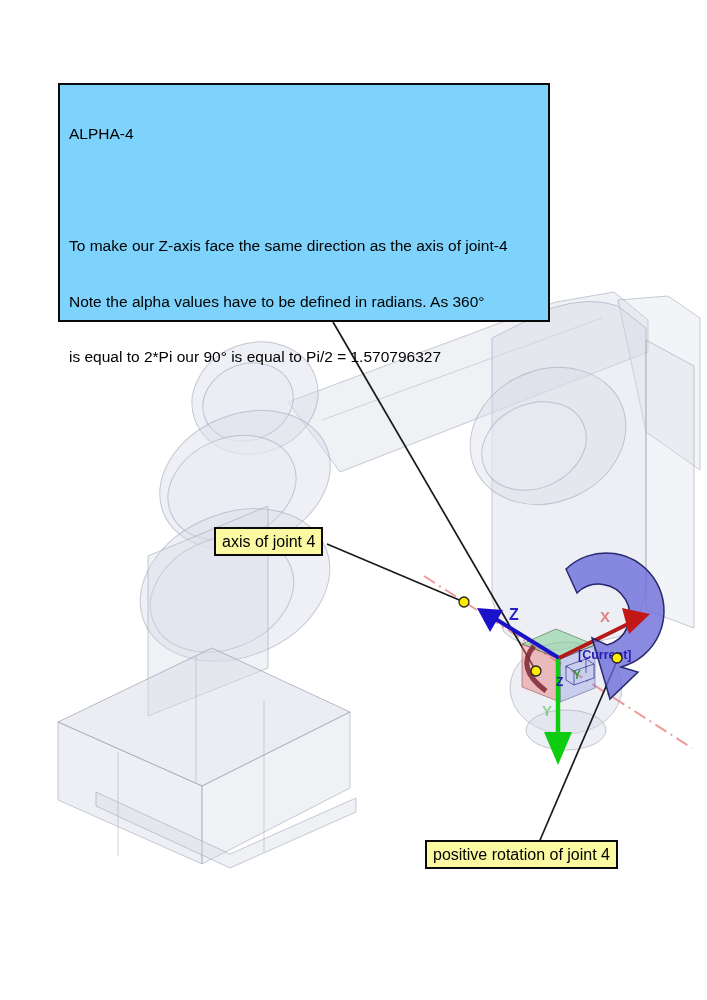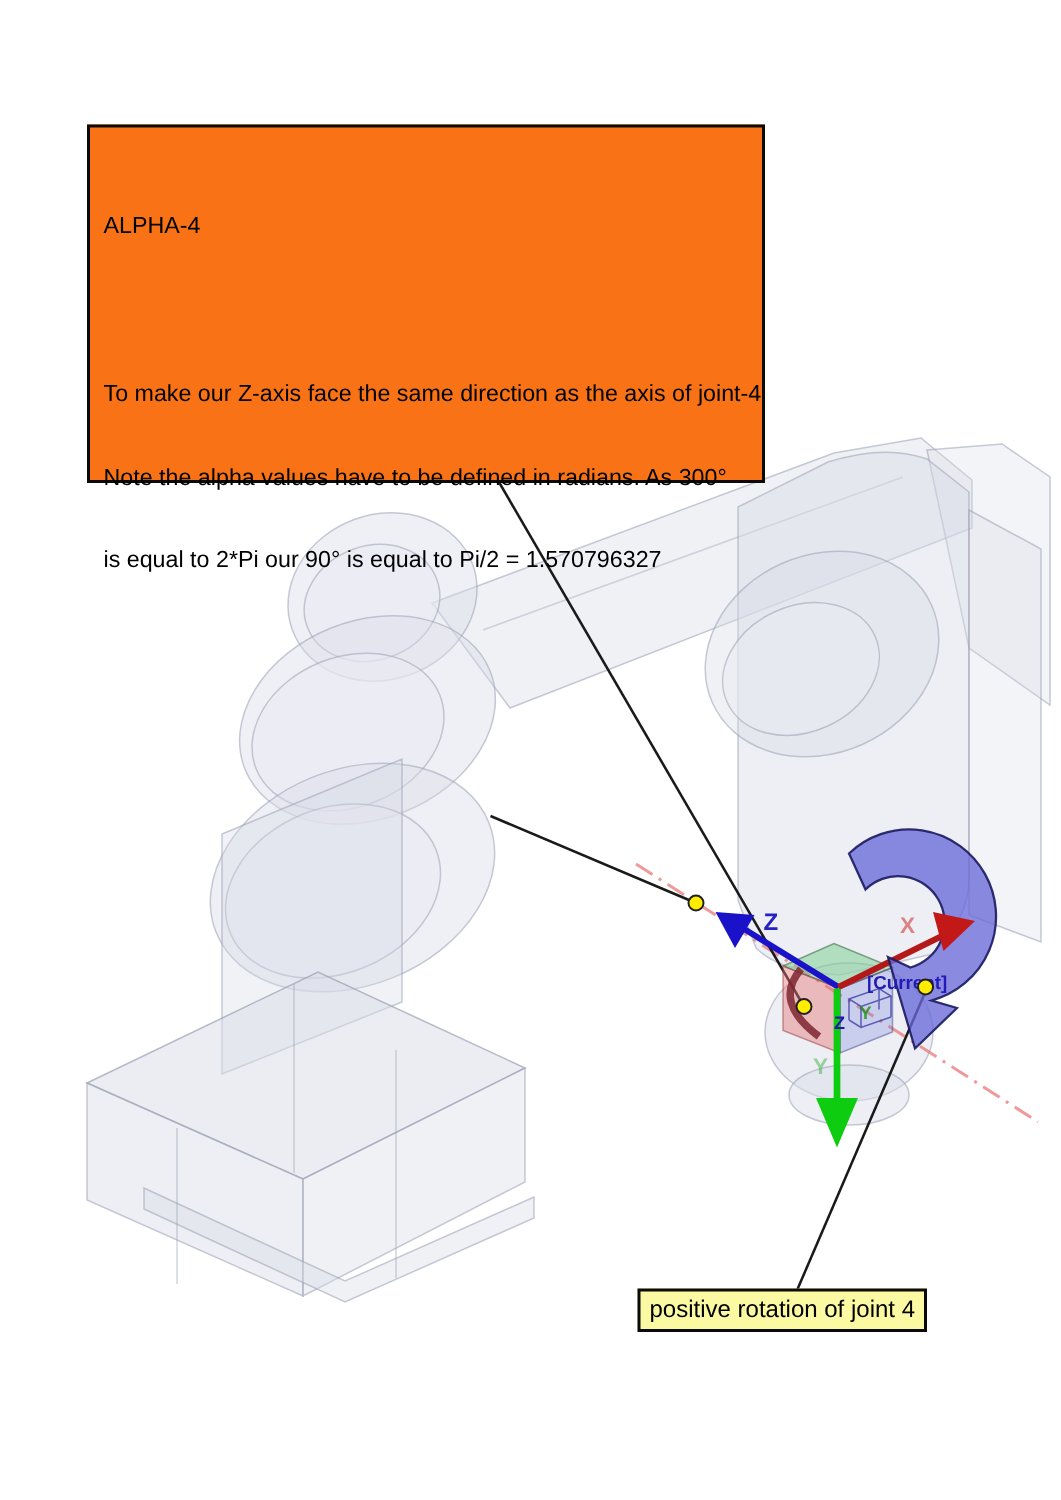--- a/index.html
+++ b/index.html
@@ -2,32 +2,32 @@
 <html><head>
 <meta charset="utf-8">
 <style>
   html,body{margin:0;padding:0;background:#ffffff;}
   .canvas{
     position:relative;width:707px;height:1000px;background:#ffffff;
     font-family:"Liberation Sans",sans-serif;overflow:hidden;color:#000;
   }
   .scene{position:absolute;left:0;top:0;width:707px;height:1000px;}
   .note{
-    position:absolute;left:58px;top:83px;width:452px;height:239px;
-    box-sizing:border-box;background:#f97316;border:2px solid #0a0a0a;
-    padding:20px 9px;font-size:15.5px;line-height:18.6px;white-space:pre;
+    position:absolute;left:58px;top:83px;width:492px;height:239px;
+    box-sizing:border-box;background:#7dd3fc;border:2px solid #0a0a0a;
+    padding:3px 9px;font-size:15.5px;line-height:18.6px;white-space:pre;
   }
   .note .blank{height:18.6px;}
   .callout{
     position:absolute;box-sizing:border-box;background:#FBF9A1;
     border:2px solid #0a0a0a;font-size:16px;line-height:25px;
     padding:0 6px;white-space:nowrap;
   }
   .callout-axis{left:214px;top:527px;}
-  .callout-rotation{left:425px;top:859px;}
+  .callout-rotation{left:425px;top:840px;}
   svg text{font-family:"Liberation Sans",sans-serif;}
 </style>
 </head>
 <body>
 
 <div class="canvas">
 
   <svg class="scene" viewBox="0 0 707 1000" width="707" height="1000">
 
     <g stroke="#9aa0b4" stroke-opacity="0.55" stroke-width="1" fill="#d8dbe6">
@@ -103,20 +103,21 @@
 
     <circle cx="464" cy="602" r="5" fill="#FFEC00" stroke="#202020" stroke-width="1.3"></circle>
     <circle cx="536" cy="671" r="5" fill="#FFEC00" stroke="#202020" stroke-width="1.3"></circle>
     <circle cx="617" cy="658" r="5" fill="#FFEC00" stroke="#202020" stroke-width="1.3"></circle>
   </svg>
 
   <div class="note">
     <div>ALPHA-4</div>
     <div class="blank"></div>
     <div>To make our Z-axis face the same direction as the axis of joint-4</div>
-    <div>Note the alpha values have to be defined in radians. As 300°</div>
+    <div>Note the alpha values have to be defined in radians. As 360°</div>
     <div>is equal to 2*Pi our 90° is equal to Pi/2 = 1.570796327</div>
     <div class="blank"></div>
   </div>
 
+  <div class="callout callout-axis">axis of joint 4</div>
   <div class="callout callout-rotation">positive rotation of joint 4</div>
 
 </div>
 
 </body></html>

